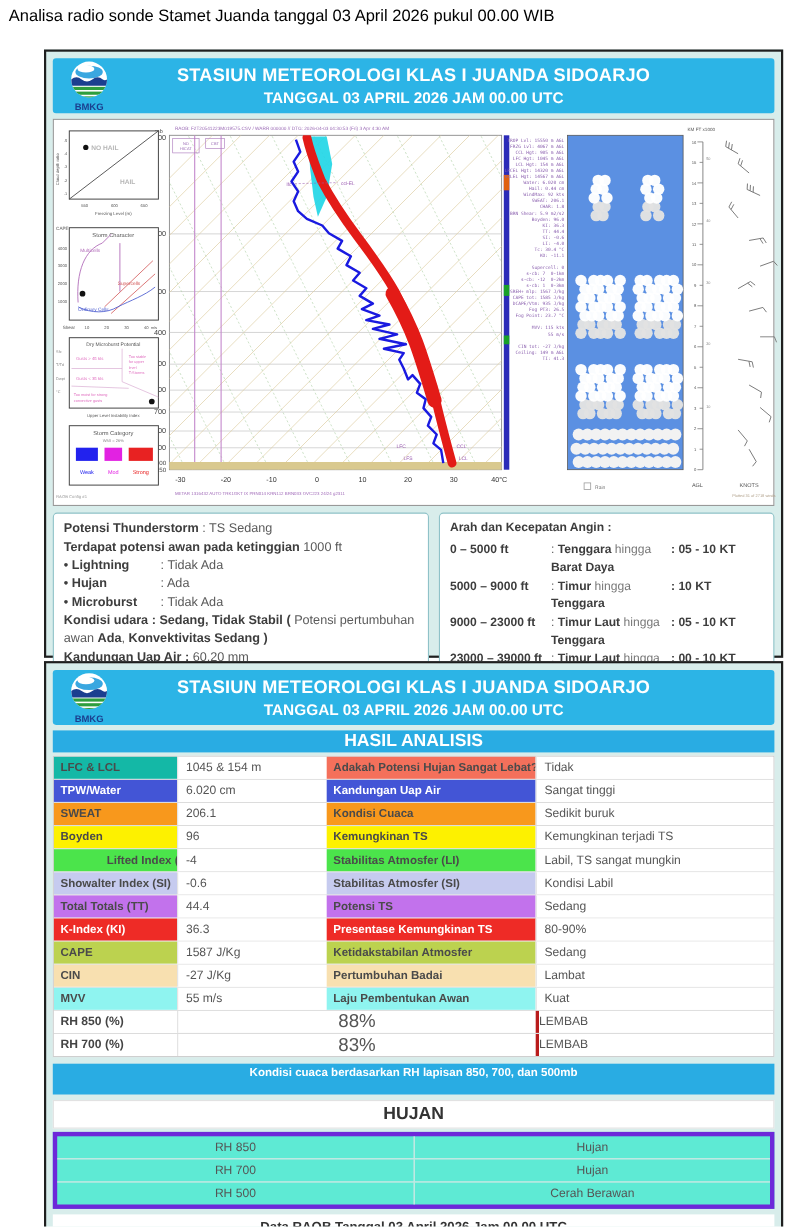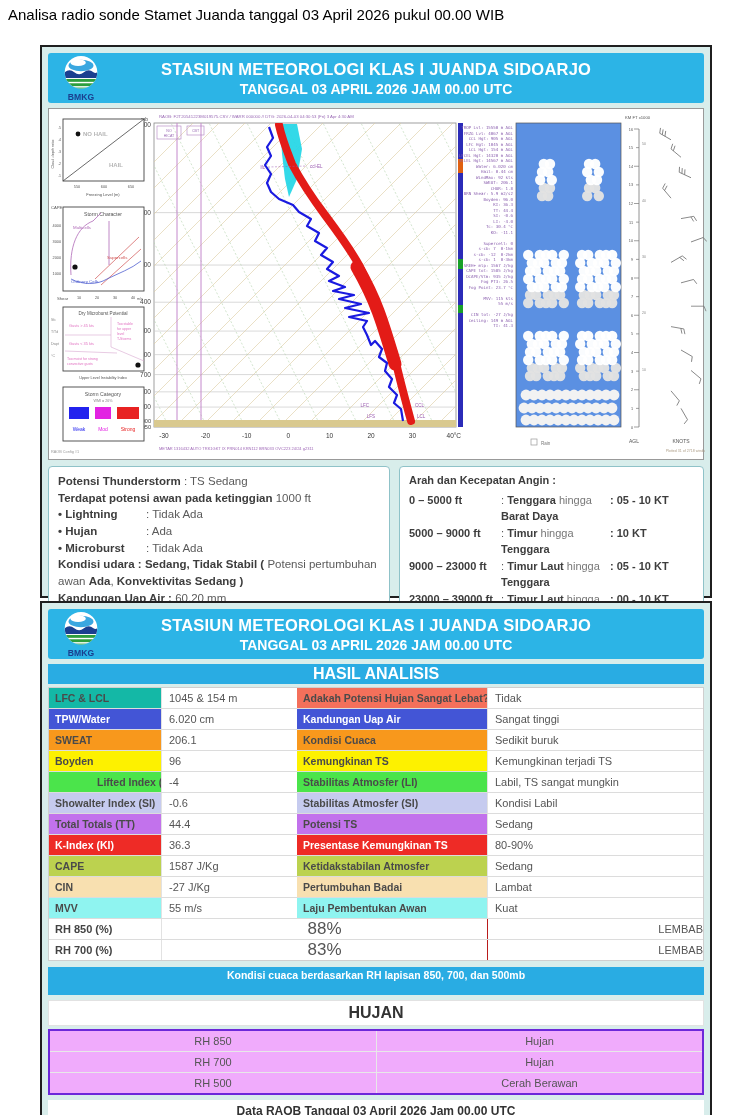--- a/index.html
+++ b/index.html
@@ -33,24 +33,24 @@
   #kondisi-bar{margin-top:6px;height:28px;line-height:16px;font-size:10.5px;font-weight:600;}
   #analysis-table{margin-top:3px;border:1px solid #cfcfcf;background:#fff;}
   .t-row{display:grid;grid-template-columns:112px 136px 190px 1fr;height:20px;
          border-bottom:1px solid #dcdcdc;font-size:10.5px;}
   .t-row:last-child{border-bottom:none;}
   .t-label{font-weight:600;padding-left:6px;line-height:20px;white-space:nowrap;overflow:hidden;}
   .t-value{background:#fff;color:#555;padding-left:7px;line-height:20px;border-left:1px solid #e2e2e2;
            font-size:11px;white-space:nowrap;overflow:hidden;}
   .t-rh-label{padding-left:6px;line-height:20px;font-size:11px;color:#444;font-weight:600;background:#fff;}
   .t-rh-val{grid-column:2/4;text-align:center;line-height:20px;color:#555;font-size:17px;border-left:1px solid #e2e2e2;}
-  .t-rh-status{grid-column:4/5;text-align:right;line-height:20px;color:#555;font-size:11px;border-left:1px solid #b91c1c;}
+  .t-rh-status{grid-column:4/5;text-align:left;line-height:20px;color:#555;font-size:11px;border-left:3px solid #b91c1c;}
   #hujan-title{margin-top:5px;background:#fff;border:1px solid #e2e2e2;height:24px;line-height:24px;
                text-align:center;font-size:16px;font-weight:bold;color:#333;}
-  #hujan-rows{margin-top:3px;background:#f0abfc;border:2px solid #6d28d9;}
+  #hujan-rows{margin-top:3px;background:#5eead4;border:4px solid #6d28d9;}
   .h-row{display:grid;grid-template-columns:1fr 1fr;height:20px;border-bottom:1px solid #e8e8e8;font-size:11px;color:#555;}
   .h-row:last-child{border-bottom:none;}
   .h-row div{text-align:center;line-height:20px;}
   .h-row .hv{border-left:1px solid #e8e8e8;}
   #footer-box{margin-top:5px;background:#fff;text-align:center;padding:4px 0 5px;}
   #footer-box .f1{font-size:12px;font-weight:bold;color:#333;}
   svg text{font-family:"Liberation Sans",sans-serif;}
   svg text.mono{font-family:"DejaVu Sans Mono",monospace;}
 </style>
 </head>

